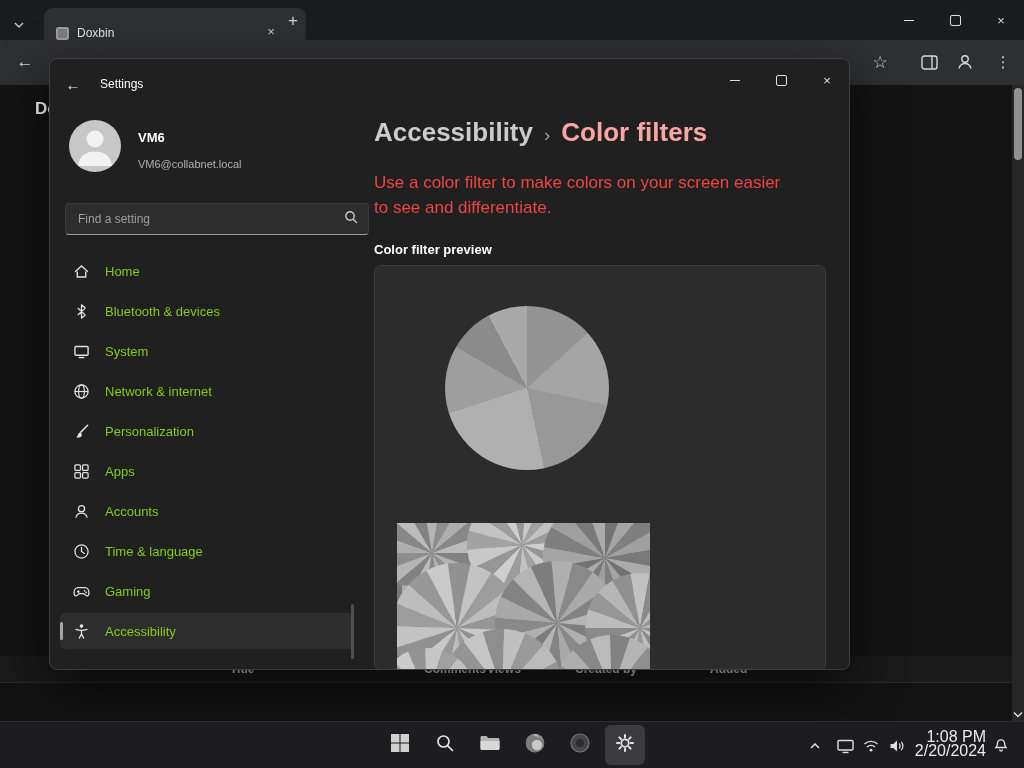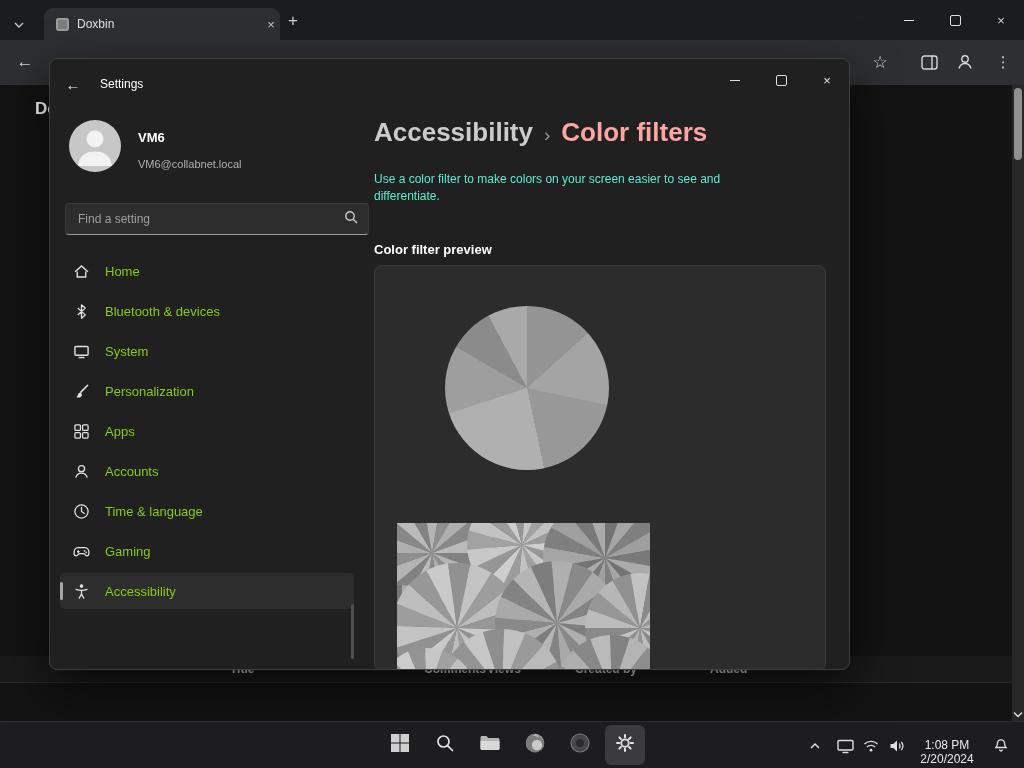--- a/index.html
+++ b/index.html
@@ -3,21 +3,21 @@
 <meta charset="utf-8">
 <style>
   html,body{margin:0;padding:0}
   body{width:1024px;height:768px;position:relative;overflow:hidden;background:#131313;
        font-family:"Liberation Sans",sans-serif;color:#e8e8e8}
   .abs{position:absolute}
 
   
   #tabstrip{left:0;right:0;top:0;height:40px;background:#1b1c1e}
   #tab{left:44px;top:8px;width:224px;height:32px;background:#2e2f32;border-radius:9px 9px 0 0;
-       display:flex;align-items:center;gap:8px;padding:0 0 0 12px;font-size:12px;color:#e0e0e0}
+       display:flex;align-items:flex-end;gap:8px;padding:0 26px 0 12px;font-size:12px;color:#e0e0e0}
   .favicon{width:13px;height:13px;border-radius:3px;background:#7d7d7d;box-shadow:inset 0 0 0 2px #9c9c9c}
   .tab-close{margin-left:auto;width:18px;height:18px;border-radius:50%;display:grid;place-items:center;
              color:#c7c7c7;font-size:13px;line-height:1}
   #newtab{left:282px;top:10px;width:22px;height:22px;color:#cfcfcf;font-size:17px;display:grid;place-items:center}
   .bwinctl{top:0;width:46px;height:40px;display:grid;place-items:center;color:#d6d6d6;font-size:13px}
   #toolbar{top:40px;left:0;right:0;height:45px;background:#2e2f32}
   .tb-ic{top:50px;width:26px;height:26px;display:grid;place-items:center;color:#d6d6d6}
 
   
   #page{top:85px;left:0;right:12px;bottom:46px;background:#131313}
@@ -56,34 +56,34 @@
   .nav-item.selected::before{content:"";position:absolute;left:0;top:9px;bottom:9px;width:3px;
       border-radius:2px;background:#a6a6a6}
   .nav-ico{width:17px;height:17px;display:grid;place-items:center}
   .nav-ico svg{width:17px;height:17px}
   #sidebar-scroll{left:301px;top:545px;width:3px;height:55px;background:#4f4f4f;border-radius:2px}
 
   #breadcrumb{left:324px;top:58px;display:flex;align-items:baseline;gap:11px}
   #crumb-parent{font-size:26px;font-weight:600;color:#cbcbcb}
   #crumb-sep{font-size:19px;color:#9a9a9a}
   #crumb-current{font-size:26px;font-weight:600;color:#fca5a5}
-  #sw-desc{left:324px;top:112px;width:415px;font-size:12px;line-height:1.45;color:#5eead4}
+  #sw-desc{left:324px;top:112px;width:415px;font-size:17px;line-height:1.45;color:#ef4444}
   #preview-label{left:324px;top:183px;font-size:13px;font-weight:bold;color:#fff}
   #preview-card{left:324px;top:206px;width:450px;height:404px;background:#2c2c2c;
       border:1px solid #3b3b3b;border-radius:8px}
   #pie-chart{left:70px;top:40px;width:164px;height:164px;border-radius:50%}
   #pinwheel-wrap{left:22px;top:257px;width:253px;height:146px;overflow:hidden}
 
   
   #taskbar{left:0;right:0;bottom:0;height:46px;background:#1d1d20;border-top:1px solid #2e2e30;z-index:20}
   #tb-center{left:380px;top:3px;display:flex;gap:5px}
   .tb-slot{width:40px;height:40px;border-radius:6px;display:grid;place-items:center}
   .tb-slot.active{background:#3b3b3d}
   .tray-ic{top:15px;width:18px;height:18px;display:grid;place-items:center}
-  #tb-clock{top:16px;left:908px;width:78px;text-align:center;font-size:12px;line-height:14px;color:#eaeaea}
+  #tb-clock{top:8px;left:908px;width:78px;text-align:right;font-size:16px;line-height:14px;color:#eaeaea}
 </style>
 </head>
 <body>
 
 <div id="tabstrip" class="abs">
   <span class="abs" style="left:13px;top:15px">
     <svg width="12" height="8" viewBox="0 0 12 8">
         <polyline points="2,2 6,6 10,2" fill="none" stroke="#c7c7c7" stroke-width="1.4"></polyline>
       </svg>
   </span>
@@ -192,20 +192,30 @@
         <span>Bluetooth &amp; devices</span>
       </div>
       <div class="nav-item">
         <span class="nav-ico">
           <svg viewBox="0 0 16 16">
             <rect x="1.8" y="3.3" width="12.4" height="8.2" rx="1" fill="none" stroke="#e2e2e2" stroke-width="1.3"></rect>
             <path d="M5.3 13.7h5.4" stroke="#e2e2e2" stroke-width="1.3"></path>
           </svg>
         </span>
         <span>System</span>
+      </div>
+      <div class="nav-item">
+        <span class="nav-ico">
+          <svg viewBox="0 0 16 16">
+            <circle cx="8" cy="8" r="6.2" fill="none" stroke="#e2e2e2" stroke-width="1.2"></circle>
+            <ellipse cx="8" cy="8" rx="2.7" ry="6.2" fill="none" stroke="#e2e2e2" stroke-width="1.1"></ellipse>
+            <path d="M1.8 8h12.4" stroke="#e2e2e2" stroke-width="1.1"></path>
+          </svg>
+        </span>
+        <span>Network &amp; internet</span>
       </div>
       <div class="nav-item">
         <span class="nav-ico">
           <svg viewBox="0 0 16 16">
             <path d="M13.8 2.2 7.4 8.6" fill="none" stroke="#e2e2e2" stroke-width="1.4" stroke-linecap="round"></path>
             <path d="M6.9 9c-1.3.2-2.1 1-2.4 2.6-.2.9-.7 1.3-1.6 1.5 1.9 1.1 4.6.7 5.3-1.2.4-1.1-.2-2.7-1.3-2.9z" fill="#e2e2e2"></path>
           </svg>
         </span>
         <span>Personalization</span>
       </div>

